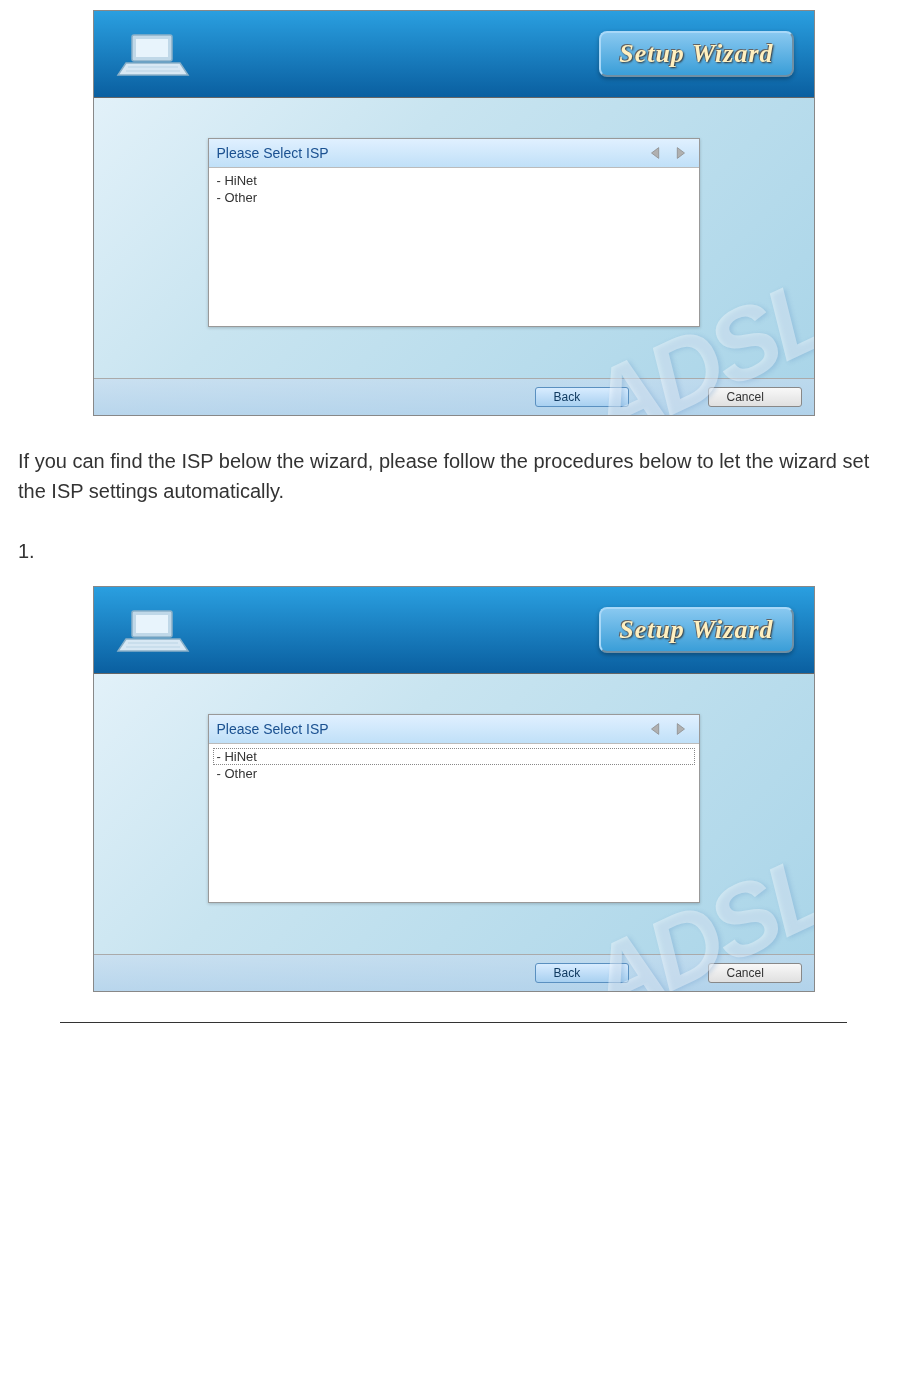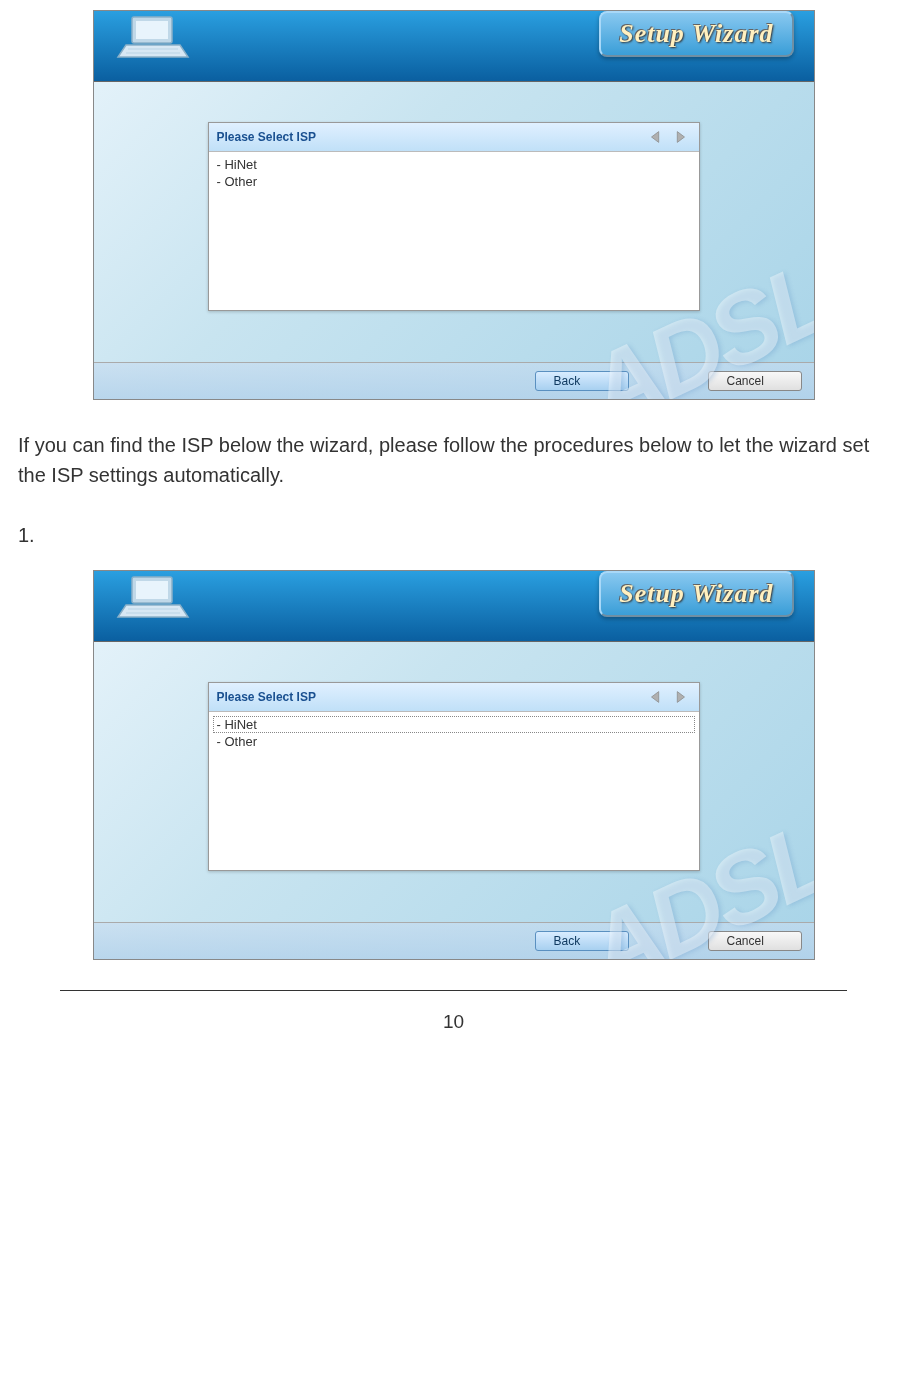--- a/index.html
+++ b/index.html
@@ -17,23 +17,23 @@
       margin: 10px auto 30px;
       border: 1px solid #888;
       position: relative;
       background: linear-gradient(135deg, #e8f4fb 0%, #c8e4f0 40%, #a8d4e8 100%);
       overflow: hidden;
     }
     .wizard-header {
       background: linear-gradient(0deg, #0a5fa0 0%, #1a7fc0 50%, #2a9fe0 100%);
       height: 70px;
       display: flex;
-      align-items: flex-start;
+      align-items: center;
       justify-content: space-between;
-      padding: 0 20px;
+      padding: 8px 20px;
       border-bottom: 1px solid #666;
       position: relative;
     }
     .laptop-icon {
       width: 80px;
       height: 50px;
       position: relative;
     }
     .laptop-icon svg {
       width: 100%;
@@ -86,22 +86,22 @@
     .isp-panel-header {
       background: linear-gradient(180deg, #e0f0ff 0%, #c0e0f8 100%);
       display: flex;
       justify-content: space-between;
       align-items: center;
       padding: 4px 8px;
       border-bottom: 1px solid #bbb;
     }
     .isp-panel-label {
       color: #1a5090;
-      font-weight: bold;
-      font-size: 12px;
+      font-weight: normal;
+      font-size: 14px;
       text-align: right;
     }
     .nav-arrows {
       display: flex;
       gap: 2px;
     }
     .arrow-btn {
       width: 22px;
       height: 20px;
       display: inline-flex;
@@ -284,15 +284,14 @@
       </div>
     </div>
     <div class="wizard-footer">
       <div class="footer-spacer"></div>
       <div class="wiz-button back">Back</div>
       <div class="wiz-button cancel">Cancel</div>
     </div>
   </div>
 
   <div class="page-footer-line"></div>
-  <div class="page-number">10</div>
 
 </div>
 
 </body></html>

